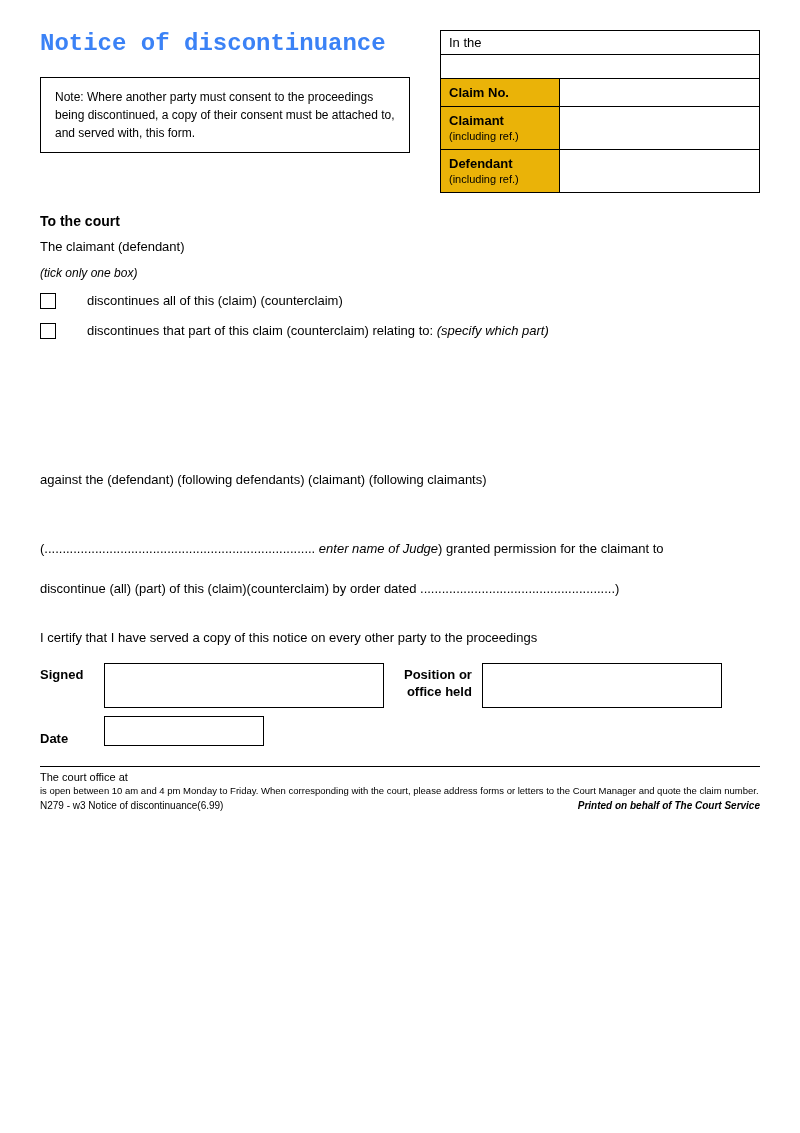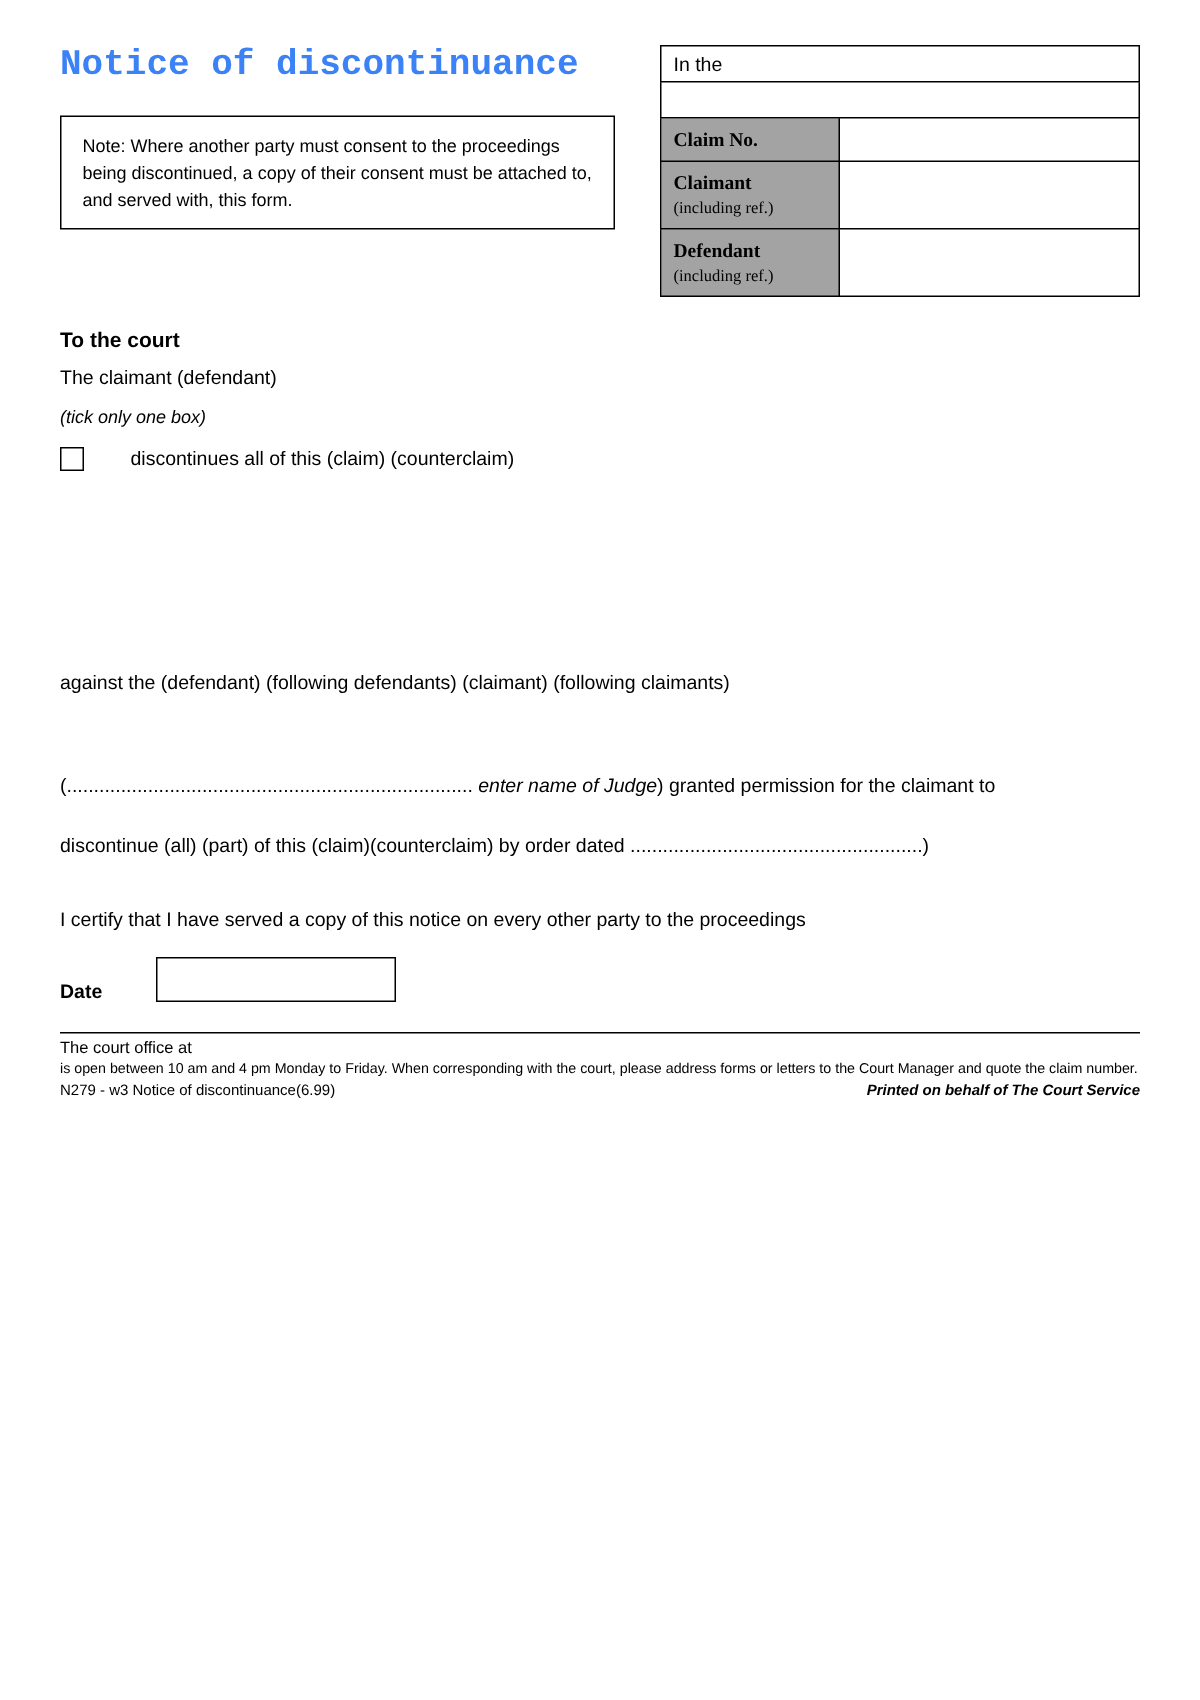--- a/index.html
+++ b/index.html
@@ -61,23 +61,22 @@
     .top-table td, .top-table th {
       border: 1px solid #000;
       padding: 4px 8px;
       vertical-align: top;
     }
 
     .top-table .label-cell {
       font-weight: bold;
       font-size: 13px;
       white-space: nowrap;
-      background: #a3a3a3;
+      background: #eab308;
       padding: 6px 8px;
-      font-family: Liberation Serif, serif;
     }
 
     .top-table .label-cell .sub-label {
       font-weight: normal;
       font-size: 11px;
     }
 
     .top-table .value-cell {
       width: 200px;
       min-height: 25px;
@@ -331,36 +330,51 @@
 
     <div class="claimant-line">The claimant (defendant)</div>
 
     <div class="tick-instruction">(tick only one box)</div>
 
     <div class="checkbox-row">
       <div class="checkbox-box"></div>
       <div class="checkbox-label">discontinues all of this (claim) (counterclaim)</div>
     </div>
 
+    <div class="checkbox-row">
+      <div class="checkbox-box"></div>
+      <div class="checkbox-label">
+        <span>discontinues that part of this claim (counterclaim) relating to:</span>
+        <span class="italic-text">(specify which part)</span>
+      </div>
+    </div>
 
     <div class="spacer"></div>
 
     <div class="against-line">against the (defendant) (following defendants) (claimant) (following claimants)</div>
 
     <div style="height: 20px;"></div>
 
     <div class="permission-para">
       <span>(...........................................................................</span><span class="italic-text"> enter name of Judge</span><span>) granted permission for the claimant to</span>
     </div>
 
     <div class="permission-para">discontinue (all) (part) of this (claim)(counterclaim) by order dated ......................................................)</div>
 
     <div class="certify-section">
       <div class="certify-text">I certify that I have served a copy of this notice on every other party to the proceedings</div>
 
+      <div class="signed-area">
+        <div class="signed-label">Signed</div>
+        <div class="signed-box"></div>
+        <div class="position-area">
+          <div class="position-label">Position or<br>office held</div>
+          <div class="position-box"></div>
+        </div>
+      </div>
 
 
       <div class="date-area">
         <div class="date-label">Date</div>
         <div class="date-box"></div>
       </div>
 
     </div>
 
   </div>

